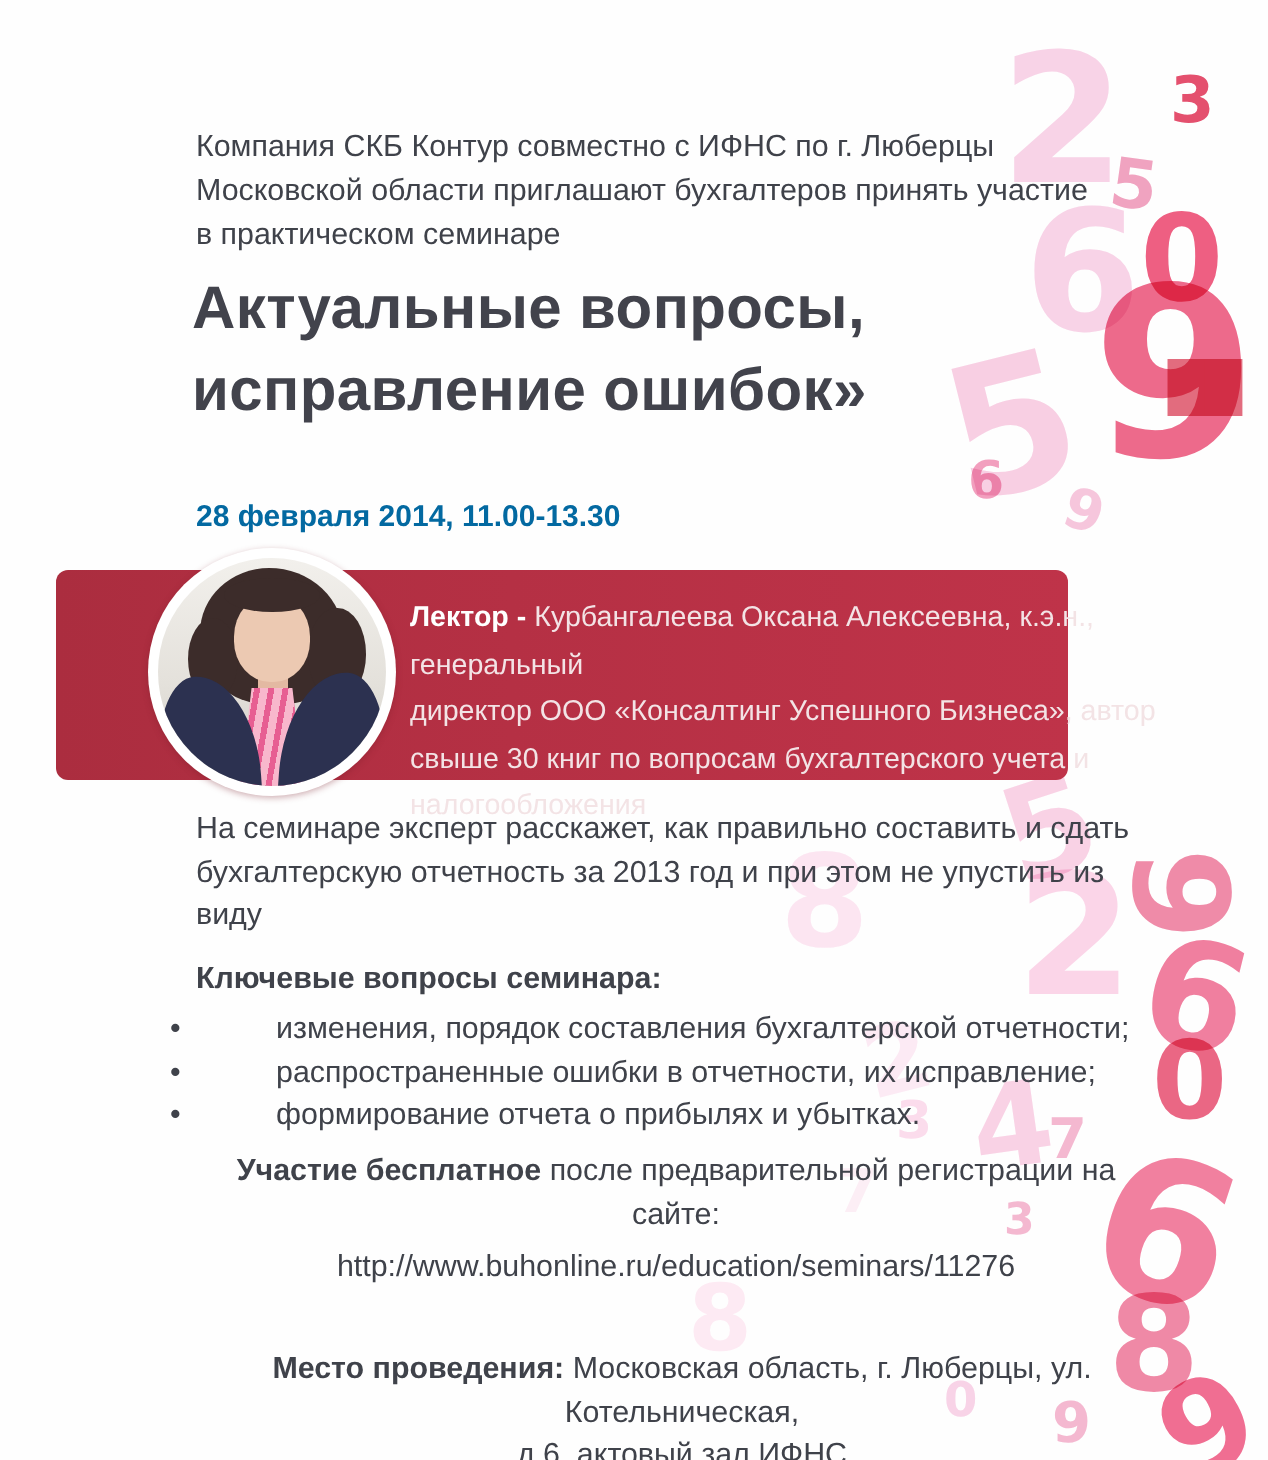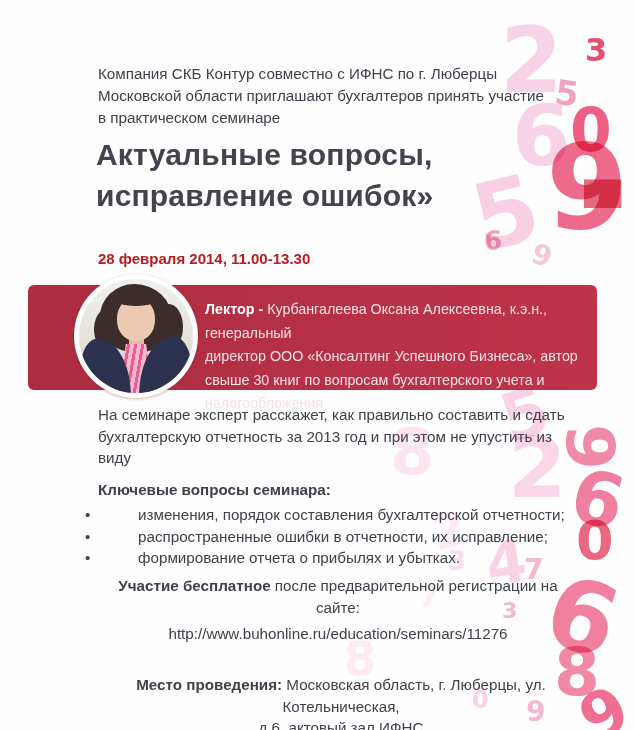--- a/index.html
+++ b/index.html
@@ -15,23 +15,23 @@
   .deco-digit{
     position:absolute;font-weight:bold;line-height:1;
     font-family:"DejaVu Sans", sans-serif;
     mix-blend-mode:multiply;white-space:nowrap;
   }
   
   .sec{position:absolute;z-index:2;}
   .intro{left:98px;top:63px;width:450px;font-size:15.2px;line-height:22px;}
   .title{left:96px;top:134px;width:490px;font-size:30px;line-height:41px;
          font-weight:bold;color:#42434c;letter-spacing:0.2px;margin:0;}
-  .datetime{left:98px;top:250px;font-size:15px;font-weight:bold;color:#b91c1c;}
+  .datetime{left:98px;top:250px;font-size:15px;font-weight:bold;color:#0369a1;}
   .banner{
-    left:28px;top:285px;width:569px;height:105px;border-radius:6px;
+    left:28px;top:285px;width:506px;height:105px;border-radius:6px;
     background:linear-gradient(90deg,#ab2d3f 0%,#b53044 45%,#bf3349 100%);
   }
   .banner-text{
     position:absolute;left:177px;top:13px;width:385px;
     color:#f3e3e5;font-size:14.3px;line-height:23.5px;
   }
   .banner-text .b{font-weight:bold;color:#ffffff;}
   .photo{
     position:absolute;left:74px;top:274px;width:124px;height:124px;
     border-radius:50%;background:#ffffff;z-index:3;

